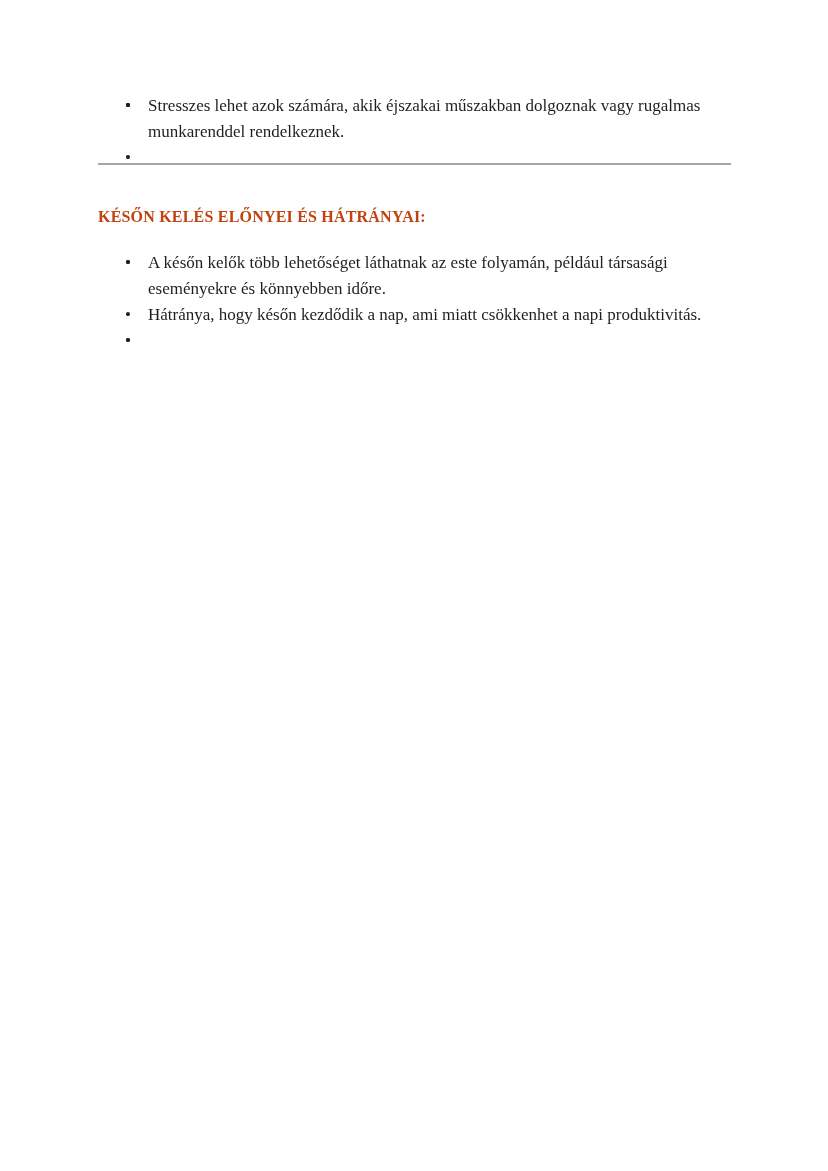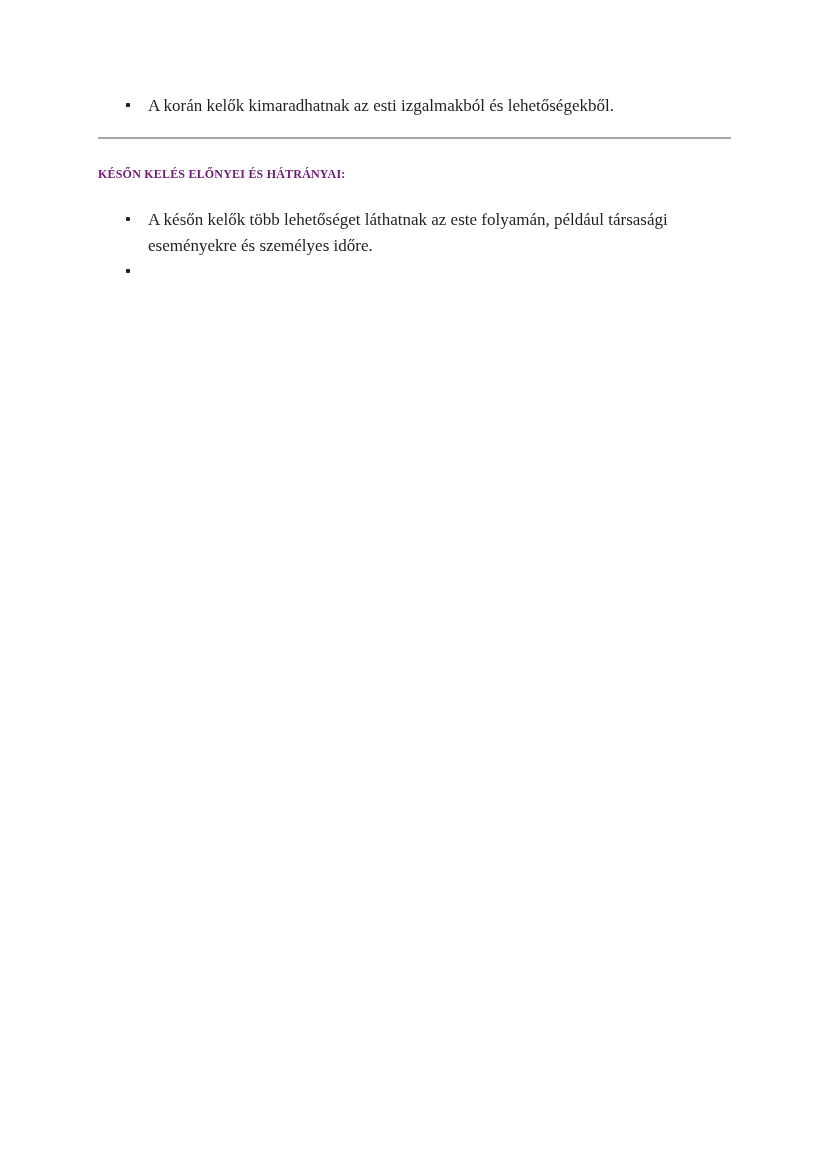--- a/index.html
+++ b/index.html
@@ -41,26 +41,26 @@
       line-height: 26px;
     }
     .divider {
       height: 2px;
       width: 100%;
       background: #a6a6a6;
       margin: 18px 0 0 0;
       border: 0;
     }
     .heading {
-      margin: 21px 0 0 0;
-      font-size: 12px;
+      margin: 38px 0 0 0;
+      font-size: 16px;
       line-height: 28px;
       font-weight: bold;
       letter-spacing: 0.2px;
-      color: #701a75;
+      color: #c2410c;
       font-family: "Liberation Serif", serif;
     }
     .bullet-list.second {
       margin-top: 19px;
     }
   </style>
 </head>
 <body>
 
 <div class="page">
@@ -68,41 +68,42 @@
 
     <ul class="bullet-list first">
       <li class="bullet-item">
         <span class="marker">•</span>
       </li>
       <li class="bullet-item">
         <span class="marker">•</span>
       </li>
       <li class="bullet-item">
         <span class="marker">•</span>
+        <span class="txt">Stresszes lehet azok számára, akik éjszakai műszakban dolgoznak vagy rugalmas munkarenddel rendelkeznek.</span>
       </li>
       <li class="bullet-item">
         <span class="marker">•</span>
-        <span class="txt">A korán kelők kimaradhatnak az esti izgalmakból és lehetőségekből.</span>
       </li>
     </ul>
 
     <div class="divider"></div>
 
     <h1 class="heading">KÉSŐN KELÉS ELŐNYEI ÉS HÁTRÁNYAI:</h1>
 
     <ul class="bullet-list second">
       <li class="bullet-item">
         <span class="marker">•</span>
       </li>
       <li class="bullet-item">
         <span class="marker">•</span>
-        <span class="txt">A későn kelők több lehetőséget láthatnak az este folyamán, például társasági eseményekre és személyes időre.</span>
+        <span class="txt">A későn kelők több lehetőséget láthatnak az este folyamán, például társasági eseményekre és könnyebben időre.</span>
       </li>
       <li class="bullet-item">
         <span class="marker">•</span>
+        <span class="txt">Hátránya, hogy későn kezdődik a nap, ami miatt csökkenhet a napi produktivitás.</span>
       </li>
       <li class="bullet-item">
         <span class="marker">•</span>
       </li>
       <li class="bullet-item">
         <span class="marker">•</span>
       </li>
     </ul>
 
   </div>

